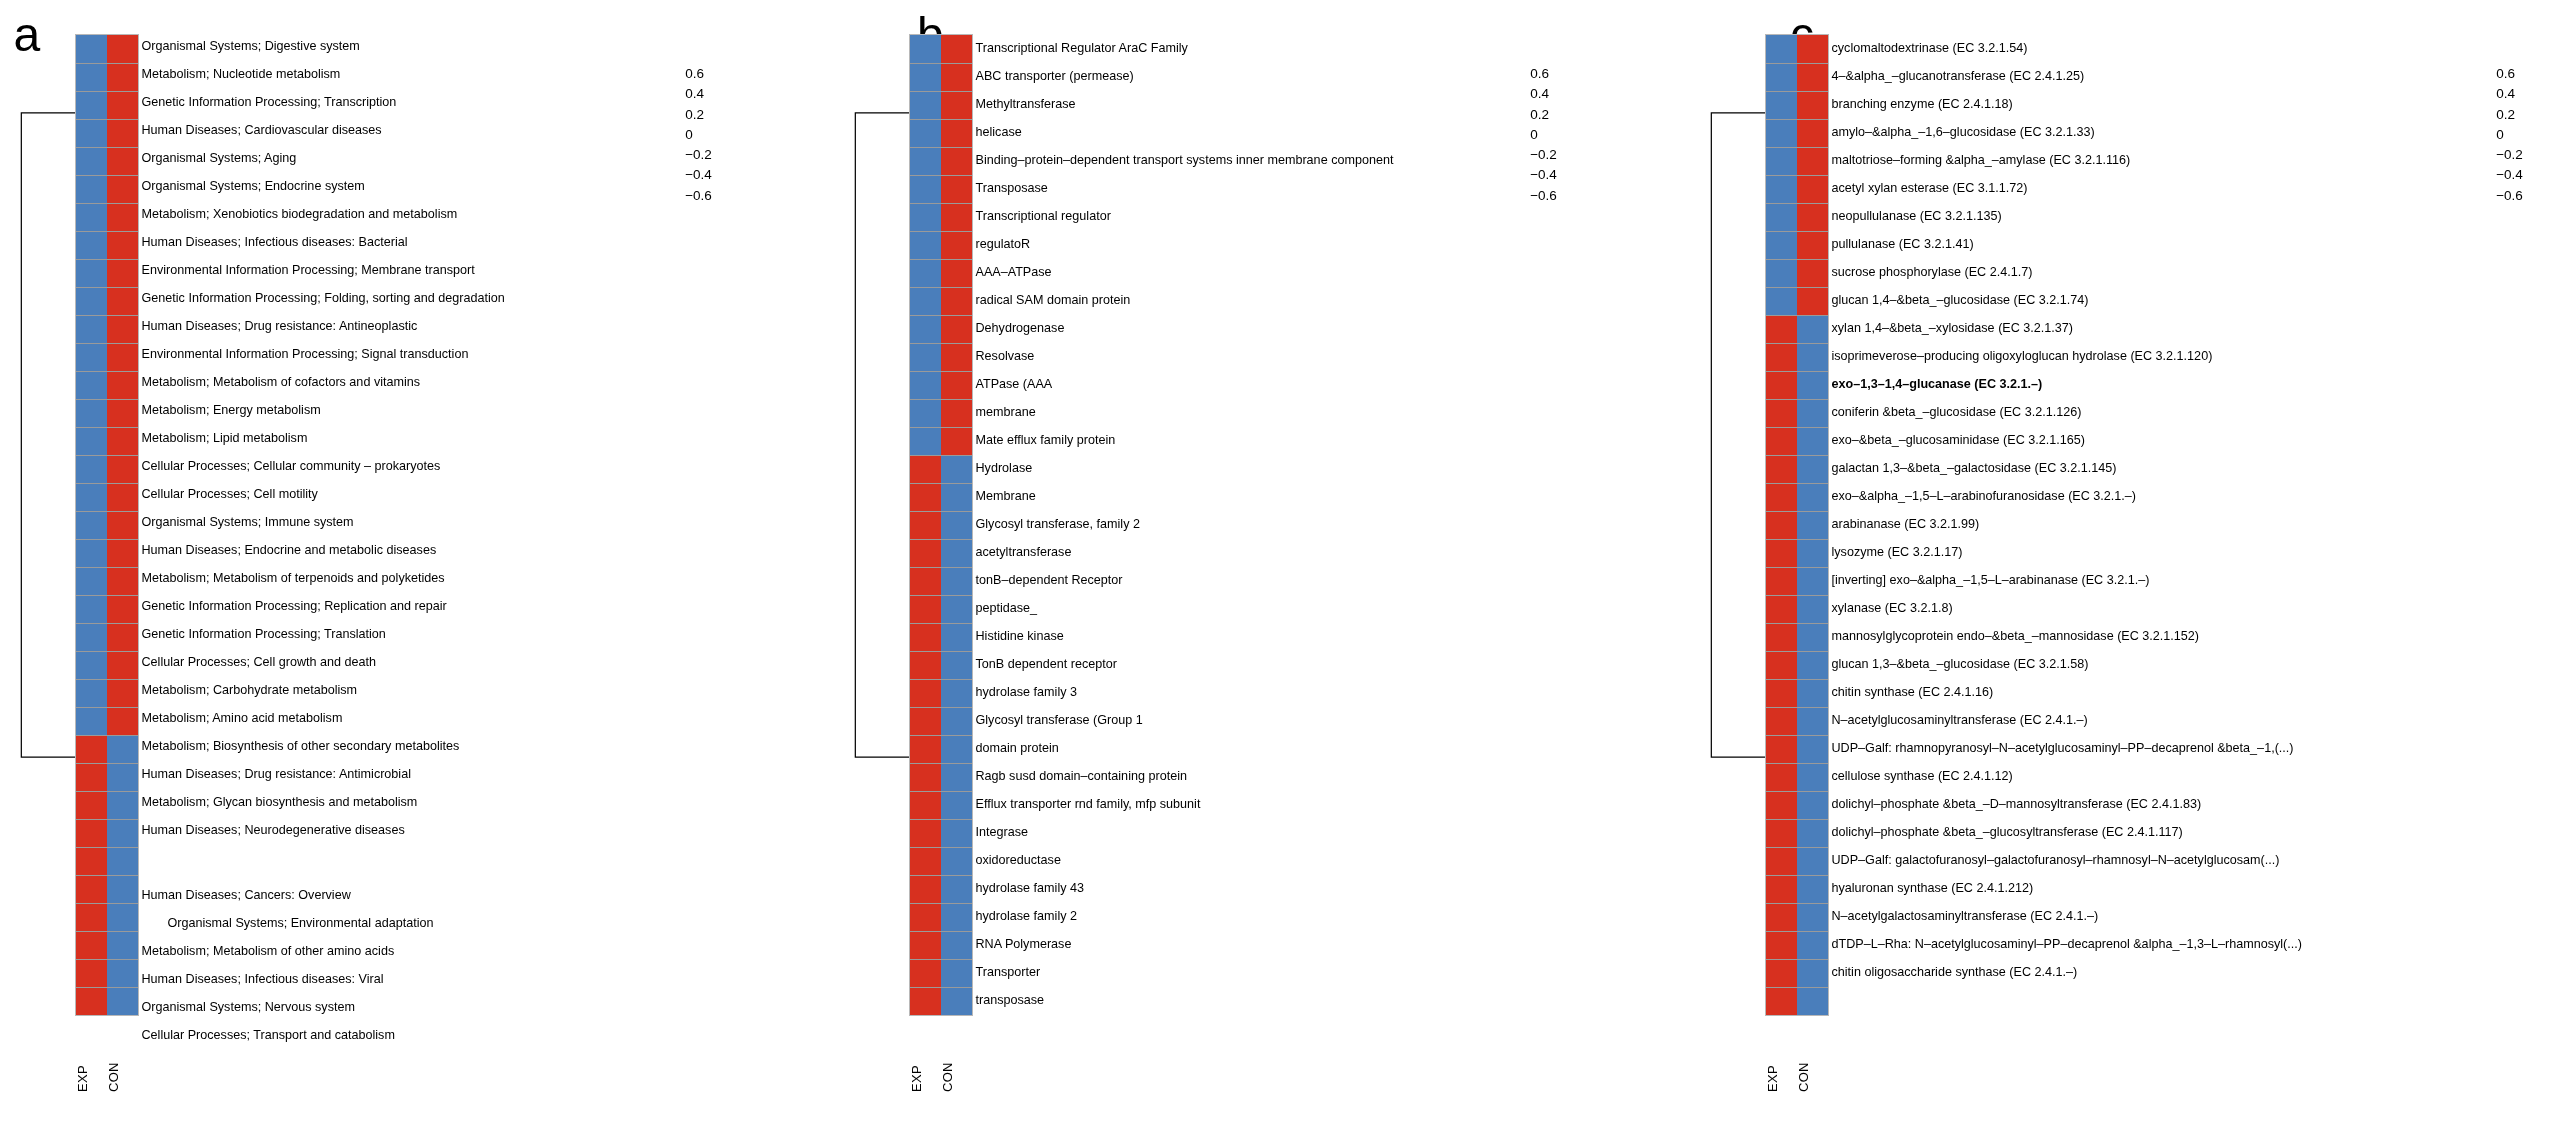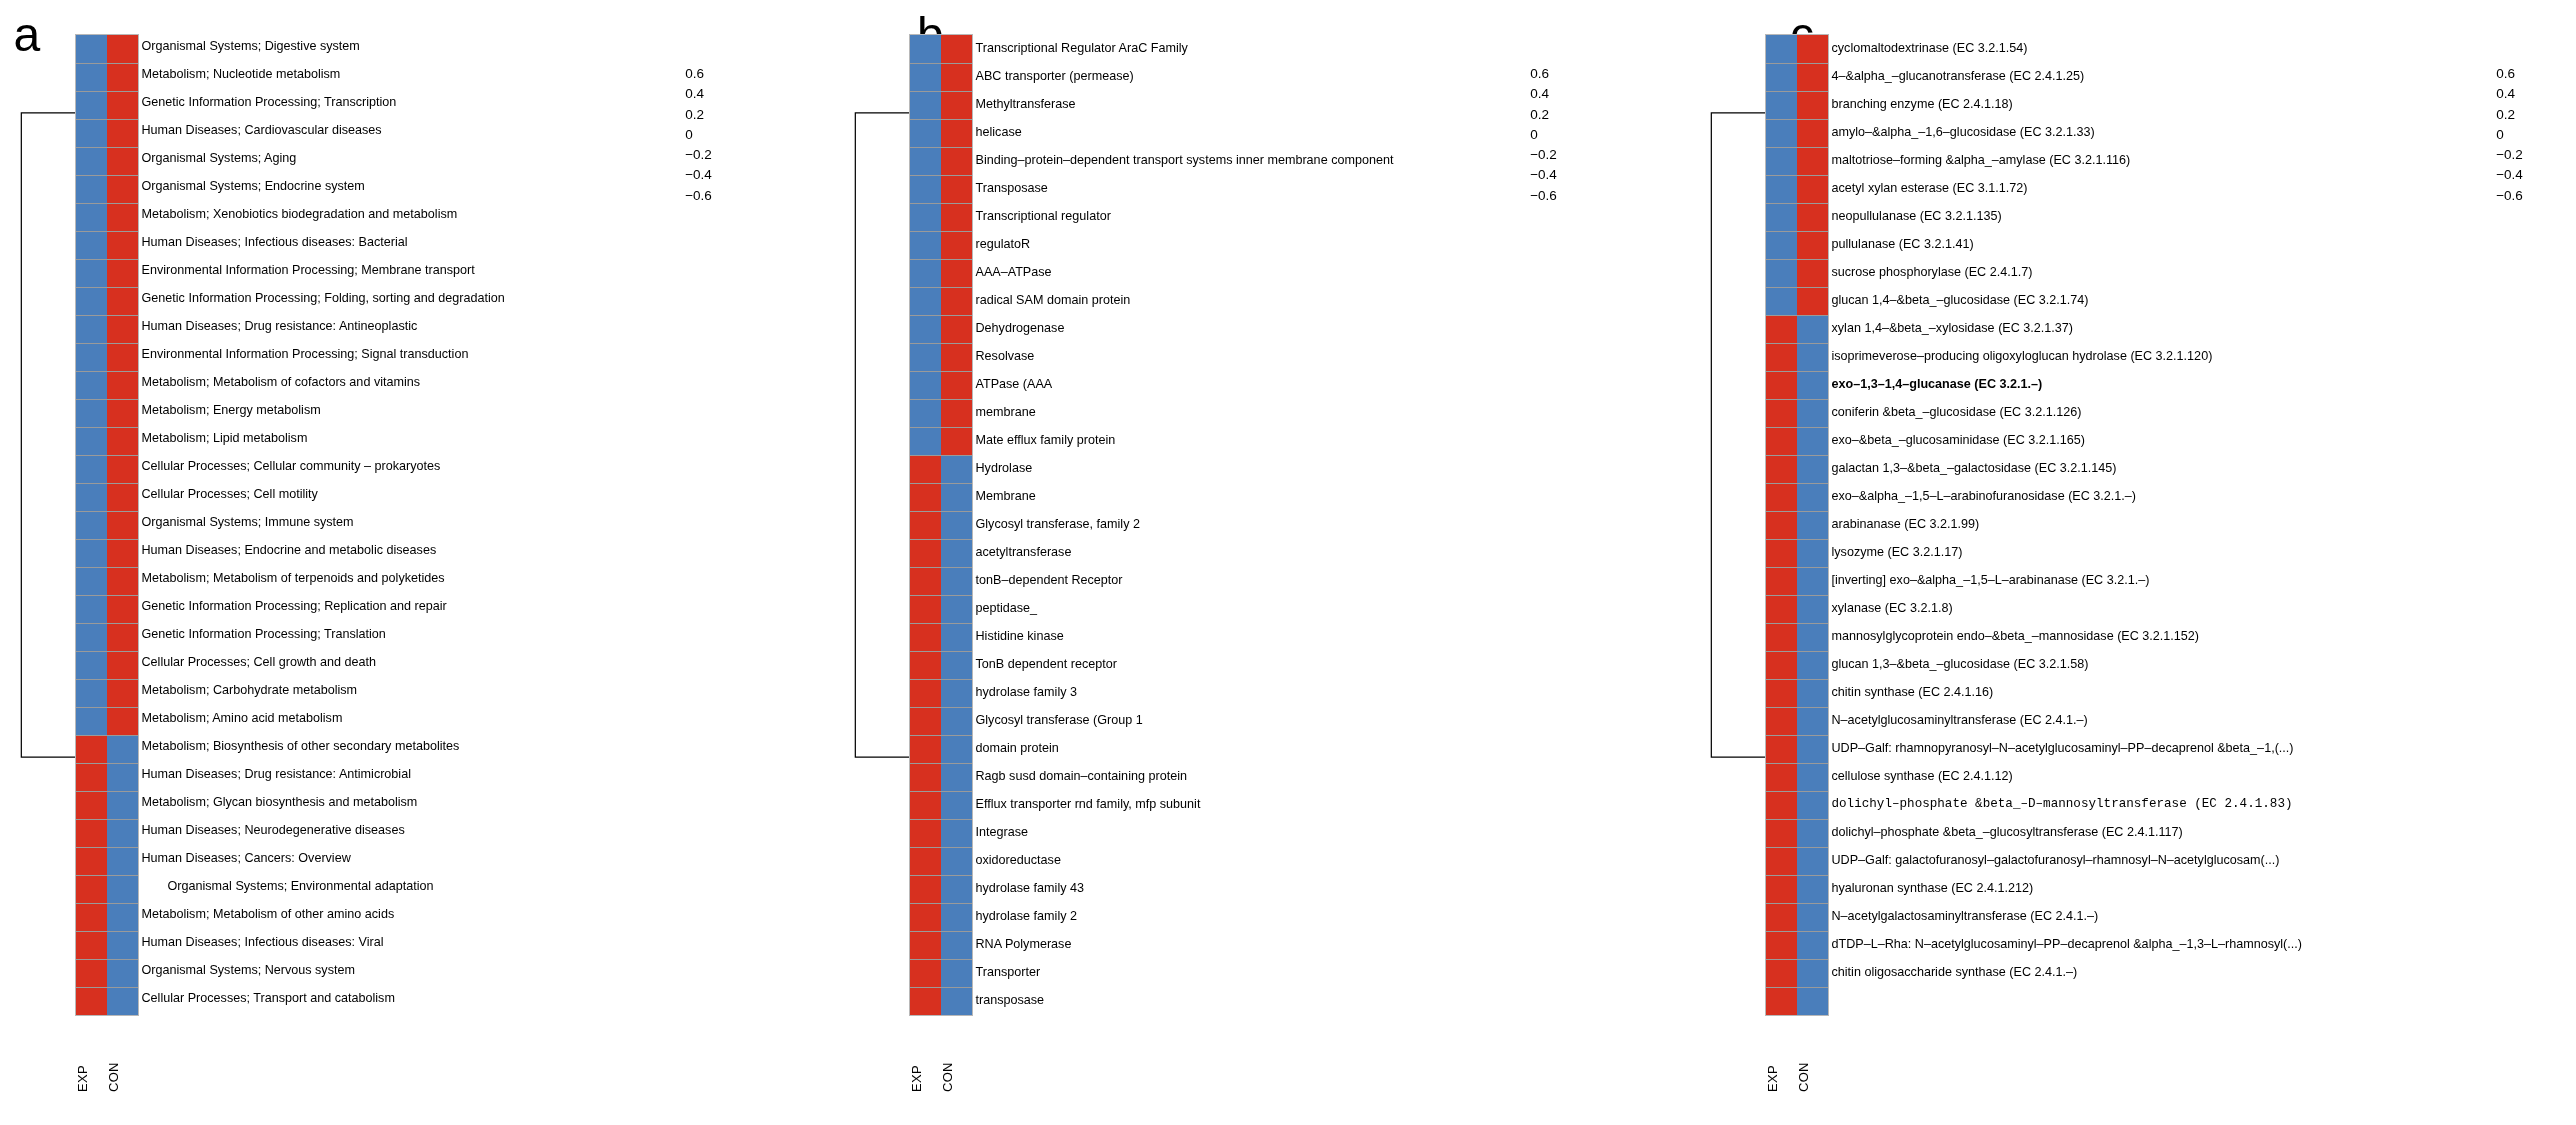--- a/index.html
+++ b/index.html
@@ -272,21 +272,21 @@
       <div class="rowlabel" style="height: 28px;">Metabolism; Metabolism of terpenoids and polyketides</div>
       <div class="rowlabel" style="height: 28px;">Genetic Information Processing; Replication and repair</div>
       <div class="rowlabel" style="height: 28px;">Genetic Information Processing; Translation</div>
       <div class="rowlabel" style="height: 28px;">Cellular Processes; Cell growth and death</div>
       <div class="rowlabel" style="height: 28px;">Metabolism; Carbohydrate metabolism</div>
       <div class="rowlabel" style="height: 28px;">Metabolism; Amino acid metabolism</div>
       <div class="rowlabel" style="height: 28px;">Metabolism; Biosynthesis of other secondary metabolites</div>
       <div class="rowlabel" style="height: 28px;">Human Diseases; Drug resistance: Antimicrobial</div>
       <div class="rowlabel" style="height: 28px;">Metabolism; Glycan biosynthesis and metabolism</div>
       <div class="rowlabel" style="height: 28px;">Human Diseases; Neurodegenerative diseases</div>
-      <div class="rowlabel" style="height: 28px;">Human Diseases; Cancers: Overview</div>
+      <div class="rowlabel" style="height: 28px; margin-top: 37px;">Human Diseases; Cancers: Overview</div>
       <div class="rowlabel" style="height: 28px; margin-left: 26px;">Organismal Systems; Environmental adaptation</div>
       <div class="rowlabel" style="height: 28px;">Metabolism; Metabolism of other amino acids</div>
       <div class="rowlabel" style="height: 28px;">Human Diseases; Infectious diseases: Viral</div>
       <div class="rowlabel" style="height: 28px;">Organismal Systems; Nervous system</div>
       <div class="rowlabel" style="height: 28px;">Cellular Processes; Transport and catabolism</div>
     </div>
 
   <div class="collabels" style="left:75px;top:1018px;height:74px;">
     <div class="collabel" style="width:31px;">EXP</div>
     <div class="collabel" style="width:31px;">CON</div>
@@ -692,21 +692,21 @@
       <div class="rowlabel" style="height: 28px;">arabinanase (EC 3.2.1.99)</div>
       <div class="rowlabel" style="height: 28px;">lysozyme (EC 3.2.1.17)</div>
       <div class="rowlabel" style="height: 28px;">[inverting] exo–&amp;alpha_–1,5–L–arabinanase (EC 3.2.1.–)</div>
       <div class="rowlabel" style="height: 28px;">xylanase (EC 3.2.1.8)</div>
       <div class="rowlabel" style="height: 28px;">mannosylglycoprotein endo–&amp;beta_–mannosidase (EC 3.2.1.152)</div>
       <div class="rowlabel" style="height: 28px;">glucan 1,3–&amp;beta_–glucosidase (EC 3.2.1.58)</div>
       <div class="rowlabel" style="height: 28px;">chitin synthase (EC 2.4.1.16)</div>
       <div class="rowlabel" style="height: 28px;">N–acetylglucosaminyltransferase (EC 2.4.1.–)</div>
       <div class="rowlabel" style="height: 28px;">UDP–Galf: rhamnopyranosyl–N–acetylglucosaminyl–PP–decaprenol &amp;beta_–1,(...)</div>
       <div class="rowlabel" style="height: 28px;">cellulose synthase (EC 2.4.1.12)</div>
-      <div class="rowlabel" style="height: 28px; font-family: Liberation Mono, monospace;">dolichyl–phosphate &amp;beta_–D–mannosyltransferase (EC 2.4.1.83)</div>
+      <div class="rowlabel" style="height: 28px;">dolichyl–phosphate &amp;beta_–D–mannosyltransferase (EC 2.4.1.83)</div>
       <div class="rowlabel" style="height: 28px;">dolichyl–phosphate &amp;beta_–glucosyltransferase (EC 2.4.1.117)</div>
       <div class="rowlabel" style="height: 28px;">UDP–Galf: galactofuranosyl–galactofuranosyl–rhamnosyl–N–acetylglucosam(...)</div>
       <div class="rowlabel" style="height: 28px;">hyaluronan synthase (EC 2.4.1.212)</div>
       <div class="rowlabel" style="height: 28px;">N–acetylgalactosaminyltransferase (EC 2.4.1.–)</div>
       <div class="rowlabel" style="height: 28px;">dTDP–L–Rha: N–acetylglucosaminyl–PP–decaprenol &amp;alpha_–1,3–L–rhamnosyl(...)</div>
       <div class="rowlabel" style="height: 28px;">chitin oligosaccharide synthase (EC 2.4.1.–)</div>
     </div>
 
   <div class="collabels" style="left:55px;top:1018px;height:74px;">
     <div class="collabel" style="width:31px;">EXP</div>

